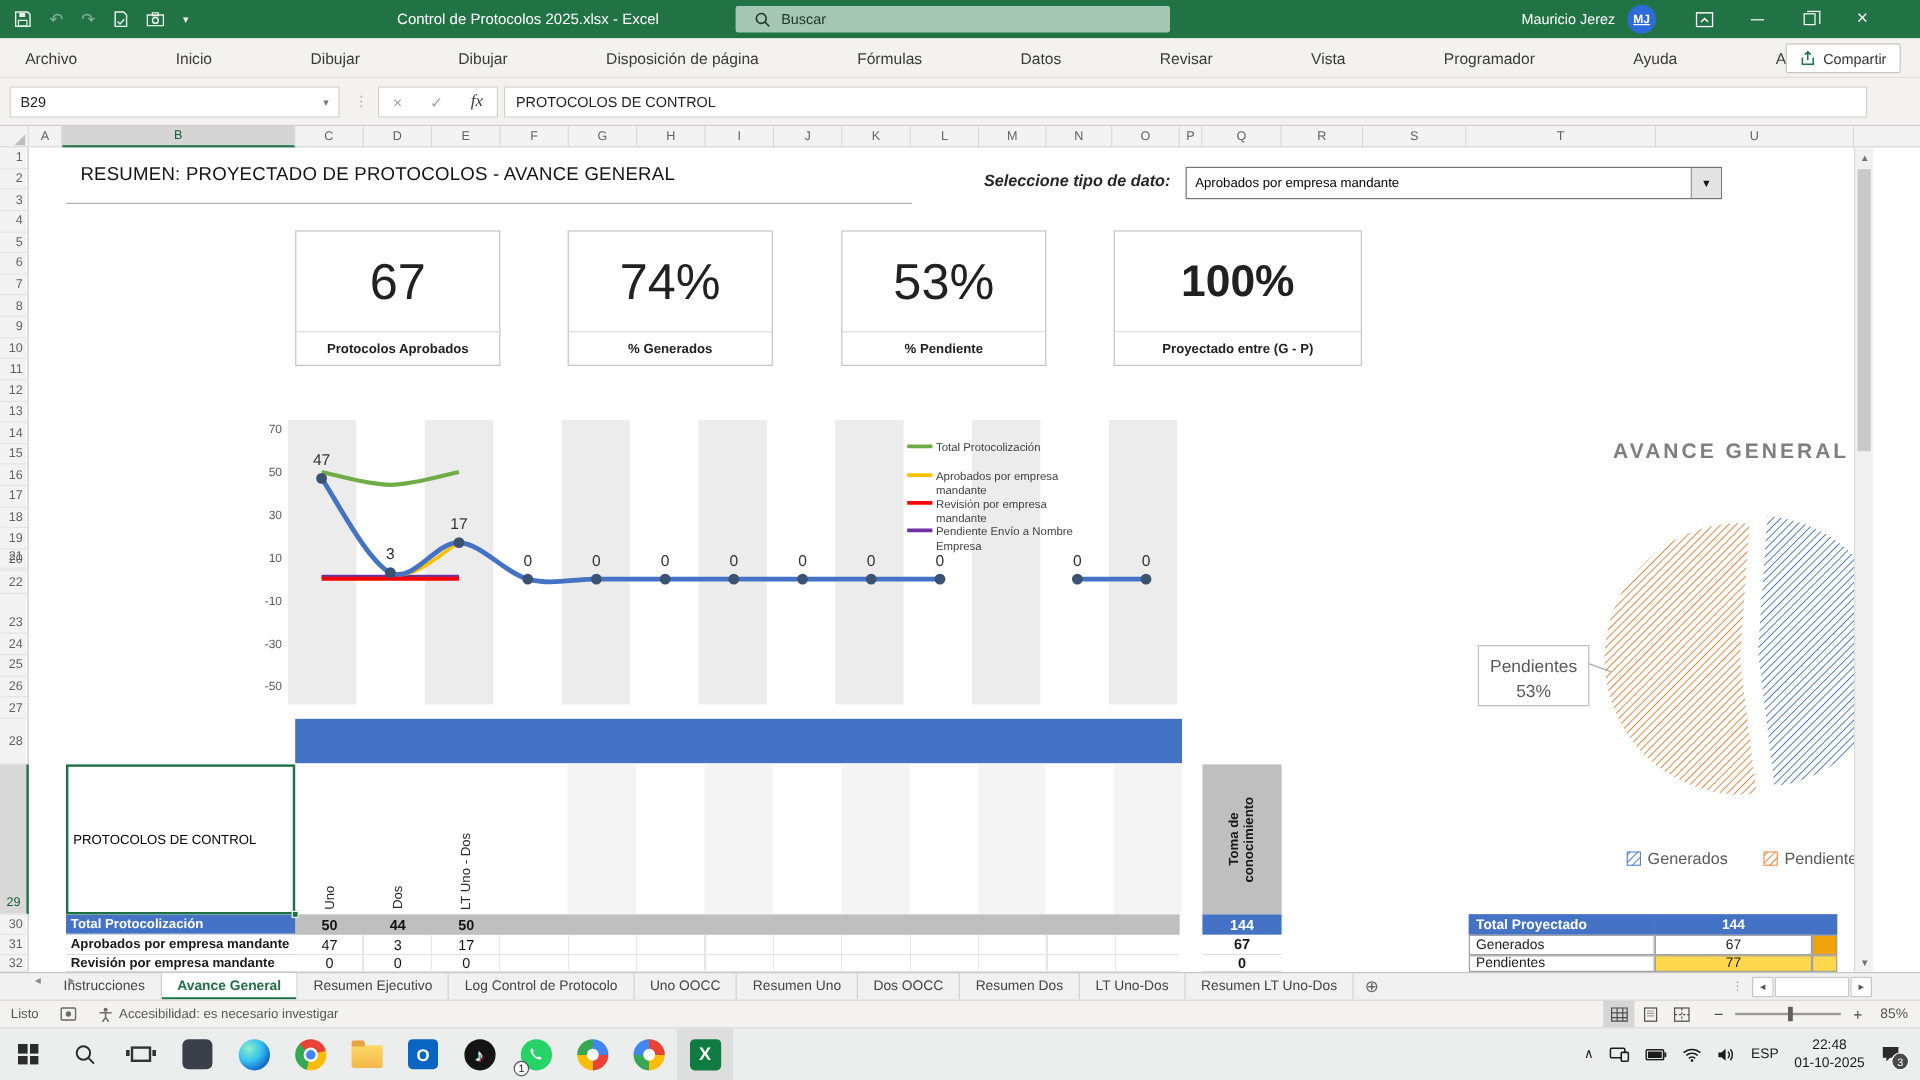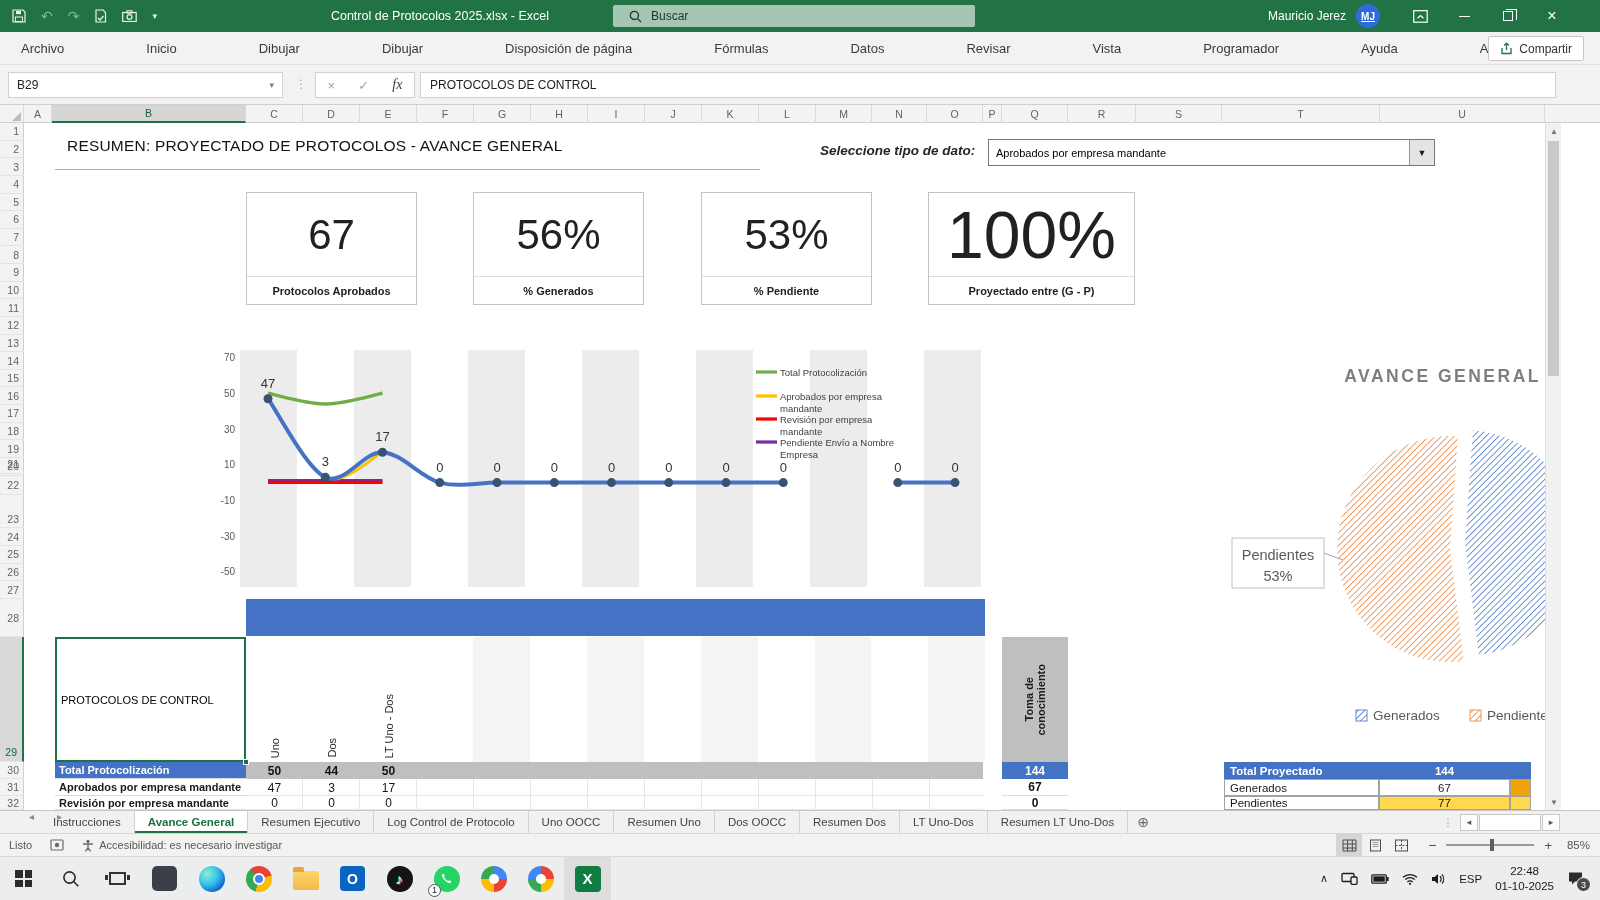--- a/index.html
+++ b/index.html
@@ -51,21 +51,21 @@
   
   .sheet{position:absolute;top:123px;left:0;width:1600px;height:687px;background:#fff;overflow:hidden;}
   .dash-title{position:absolute;left:67px;top:14px;font-size:15.5px;color:#131313;letter-spacing:.2px;}
   .dash-underline{position:absolute;left:55px;top:46px;width:705px;height:1px;background:#adadad;}
   .sel-label{position:absolute;left:820px;top:20px;font-size:13.5px;font-style:italic;font-weight:bold;color:#262626;}
   .dd{position:absolute;left:988px;top:16px;width:447px;height:27px;background:#fff;border:1px solid #767676;display:flex;align-items:stretch;}
   .dd .txt{flex:1;font-size:11px;color:#000;display:flex;align-items:center;padding-left:7px;}
   .dd .arr{width:25px;background:#e4e4e4;border-left:1px solid #999;display:flex;align-items:center;justify-content:center;font-size:9px;color:#1a1a1a;}
   .kpi{position:absolute;top:69px;height:113px;background:#fff;border:1px solid #c3c3c3;}
   .kpi .num{height:84px;display:flex;align-items:center;justify-content:center;font-size:42px;color:#212121;border-bottom:1px solid #dcdcdc;}
-  .kpi.big .num{font-size:66px;font-weight:normal;}
+  .kpi.big .num{font-size:37px;font-weight:bold;}
   .kpi .lbl{height:27px;display:flex;align-items:center;justify-content:center;font-size:11px;font-weight:bold;color:#212121;}
   .bluerow{position:absolute;left:246px;top:476px;width:739px;height:37px;background:#4472C4;}
   .chart-wrap{position:absolute;left:205px;top:222px;width:785px;height:258px;}
   .pie-wrap{position:absolute;left:1160px;top:225px;width:385px;height:412px;overflow:hidden;}
 
   
   .r29stripe{position:absolute;top:514px;height:125px;background:#f4f4f4;}
   .selbox{position:absolute;left:55px;top:514px;width:191px;height:125px;border:2px solid #1E7145;background:#fff;display:flex;align-items:center;padding-left:4px;font-size:11px;color:#000;z-index:3;}
   .fillhandle{position:absolute;left:243px;top:636px;width:6px;height:6px;background:#1E7145;border:1px solid #fff;z-index:4;}
   .vhead{position:absolute;top:518px;height:117px;width:57px;display:flex;align-items:flex-end;justify-content:center;}
@@ -324,21 +324,21 @@
       <span class="txt">Aprobados por empresa mandante</span>
       <span class="arr">▼</span>
     </div>
 
     <div id="kpi-cards">
         <div class="kpi" style="left: 246px; width: 171px;">
           <div class="num">67</div>
           <div class="lbl">Protocolos Aprobados</div>
         </div>
         <div class="kpi" style="left: 473px; width: 171px;">
-          <div class="num">56%</div>
+          <div class="num">74%</div>
           <div class="lbl">% Generados</div>
         </div>
         <div class="kpi" style="left: 701px; width: 171px;">
           <div class="num">53%</div>
           <div class="lbl">% Pendiente</div>
         </div>
         <div class="kpi big" style="left: 928px; width: 207px;">
           <div class="num">100%</div>
           <div class="lbl">Proyectado entre (G - P)</div>
         </div>

